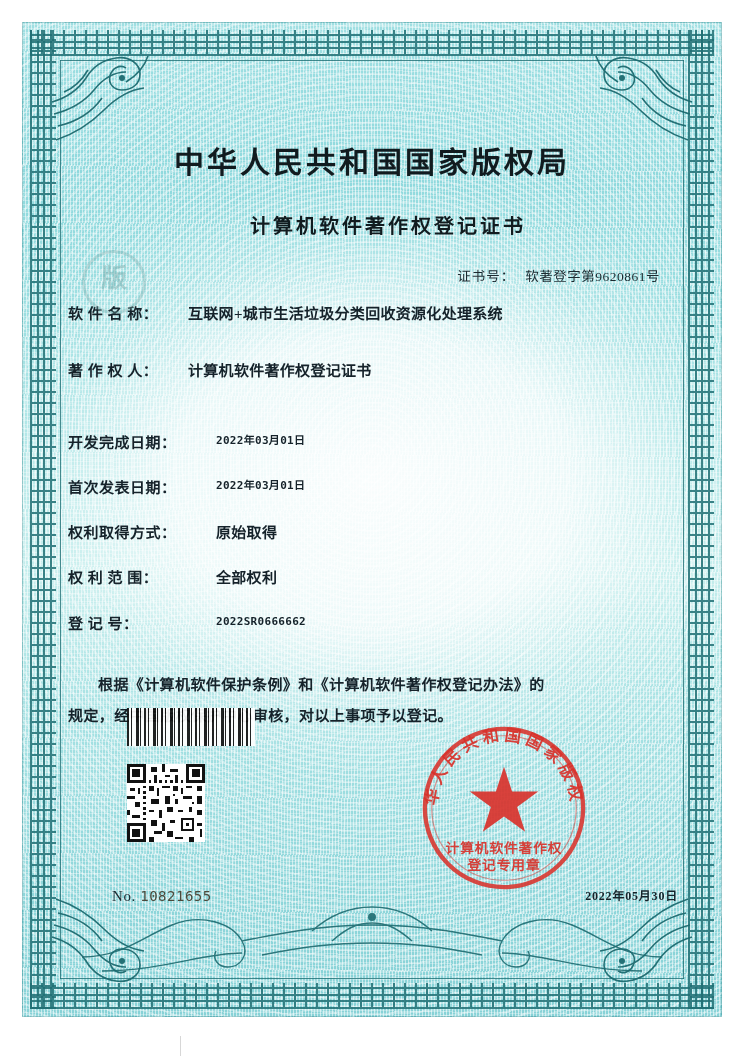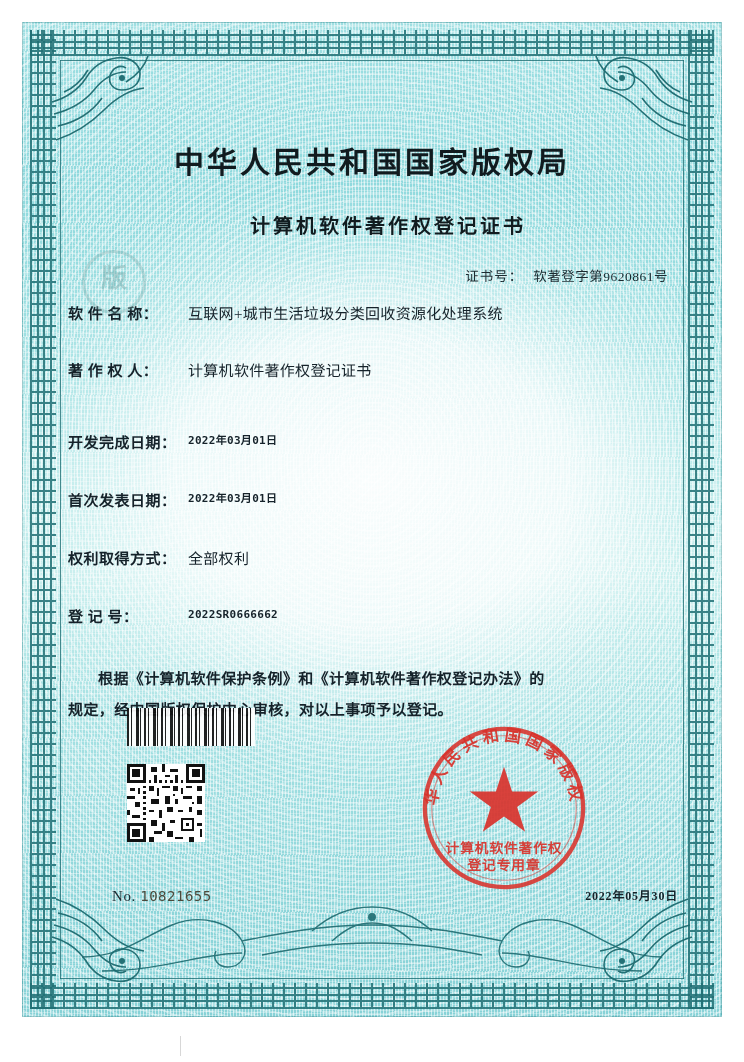--- a/index.html
+++ b/index.html
@@ -155,55 +155,55 @@
     font-family: "DejaVu Serif", "Liberation Serif", serif;
     margin-left: 32px;
   }
 
   .cert-no {
     margin-top: 26px;
     text-align: right;
     font-size: 13.5px;
     letter-spacing: 0.5px;
     color: #1b2a30;
-    padding-right: 8px;
+    padding-right: 16px;
   }
   .cert-no .lbl { letter-spacing: 1px; }
   .cert-no .val { margin-left: 10px; }
 
   .field {
     display: flex;
     align-items: flex-start;
     margin-top: 16px;
     font-size: 15px;
     line-height: 1.55;
     color: #15222a;
   }
   .field .k {
     width: 120px;
     flex: 0 0 120px;
     font-weight: 700;
     letter-spacing: 0.5px;
     white-space: nowrap;
   }
   .field .v {
-    font-weight: 400;
+    font-weight: 700;
     letter-spacing: 0.3px;
     color: #15222a;
   }
   .field .v.mono {
     font-family: "DejaVu Sans Mono", "Liberation Mono", monospace;
     font-weight: 700;
     font-size: 11px;
   }
 
   .group-top { margin-top: 18px; }
   .group-owner { margin-top: 34px; }
   .group-dates { margin-top: 48px; }
-  .group-dates .field { margin-top: 35px; }
+  .group-dates .field { margin-top: 22px; gap: 28px; }
 
   .statement {
     margin-top: 34px;
     font-size: 15px;
     line-height: 2.1;
     letter-spacing: 0.4px;
     color: #15222a;
     font-weight: 600;
   }
   .statement p { margin: 0; }
@@ -406,20 +406,24 @@
         <div class="field">
           <div class="k">开发完成日期：</div>
           <div class="v mono">2022年03月01日</div>
         </div>
         <div class="field">
           <div class="k">首次发表日期：</div>
           <div class="v mono">2022年03月01日</div>
         </div>
         <div class="field">
           <div class="k">权利取得方式：</div>
+          <div class="v">原始取得</div>
+        </div>
+        <div class="field">
+          <div class="k">权 利 范 围：</div>
           <div class="v">全部权利</div>
         </div>
         <div class="field">
           <div class="k">登 记 号：</div>
           <div class="v mono">2022SR0666662</div>
         </div>
       </div>
 
       <div class="statement">
         <p class="indent">根据《计算机软件保护条例》和《计算机软件著作权登记办法》的</p>

